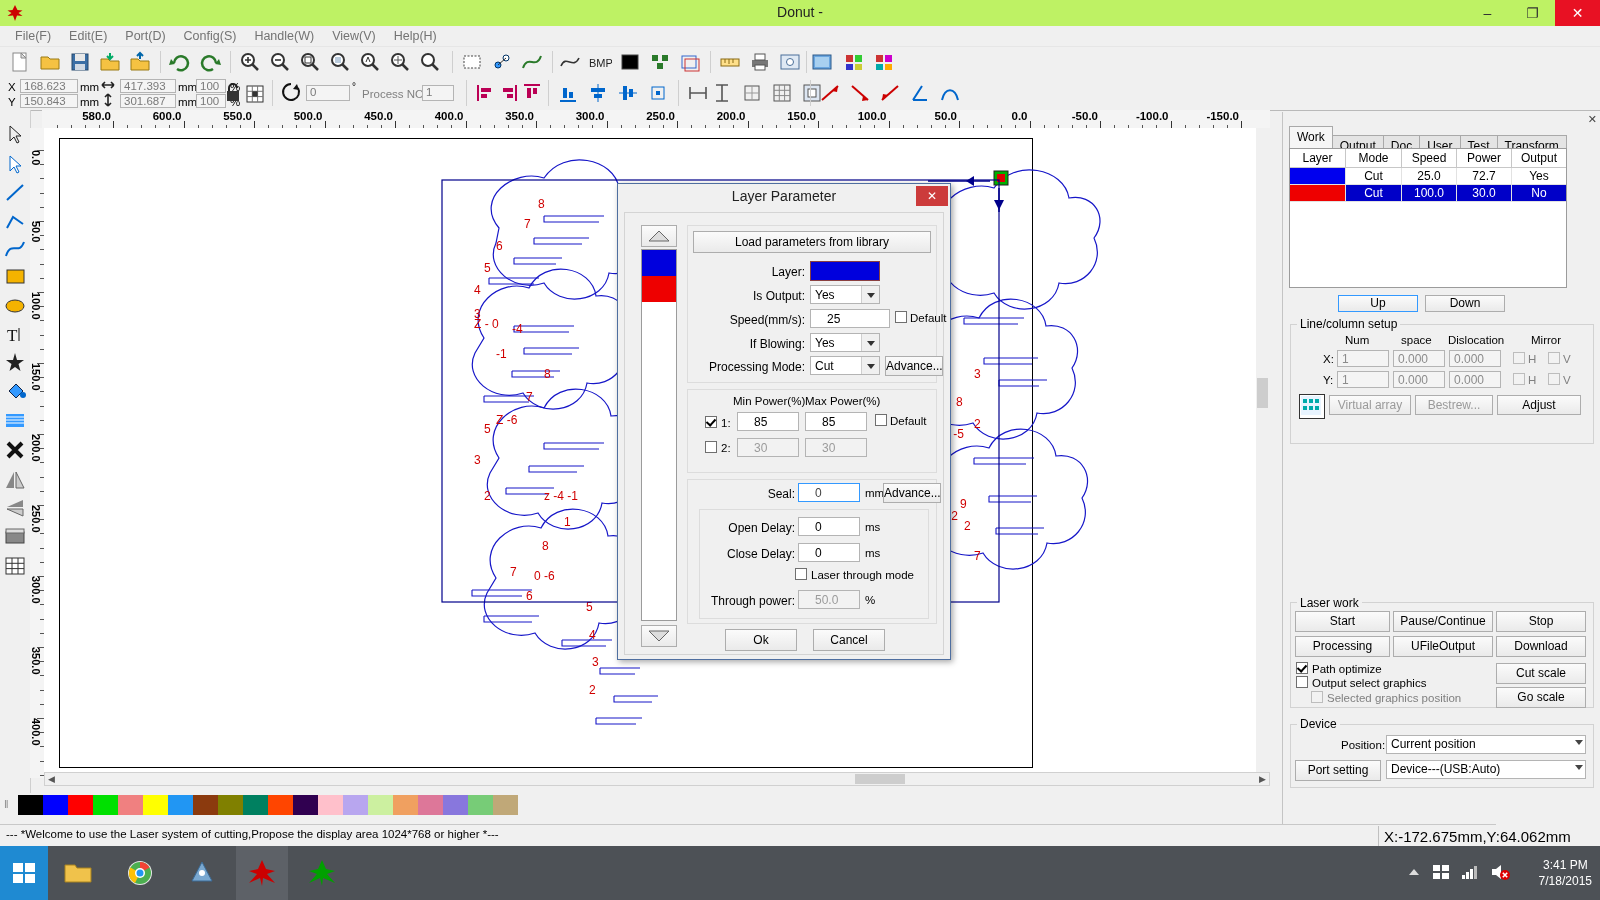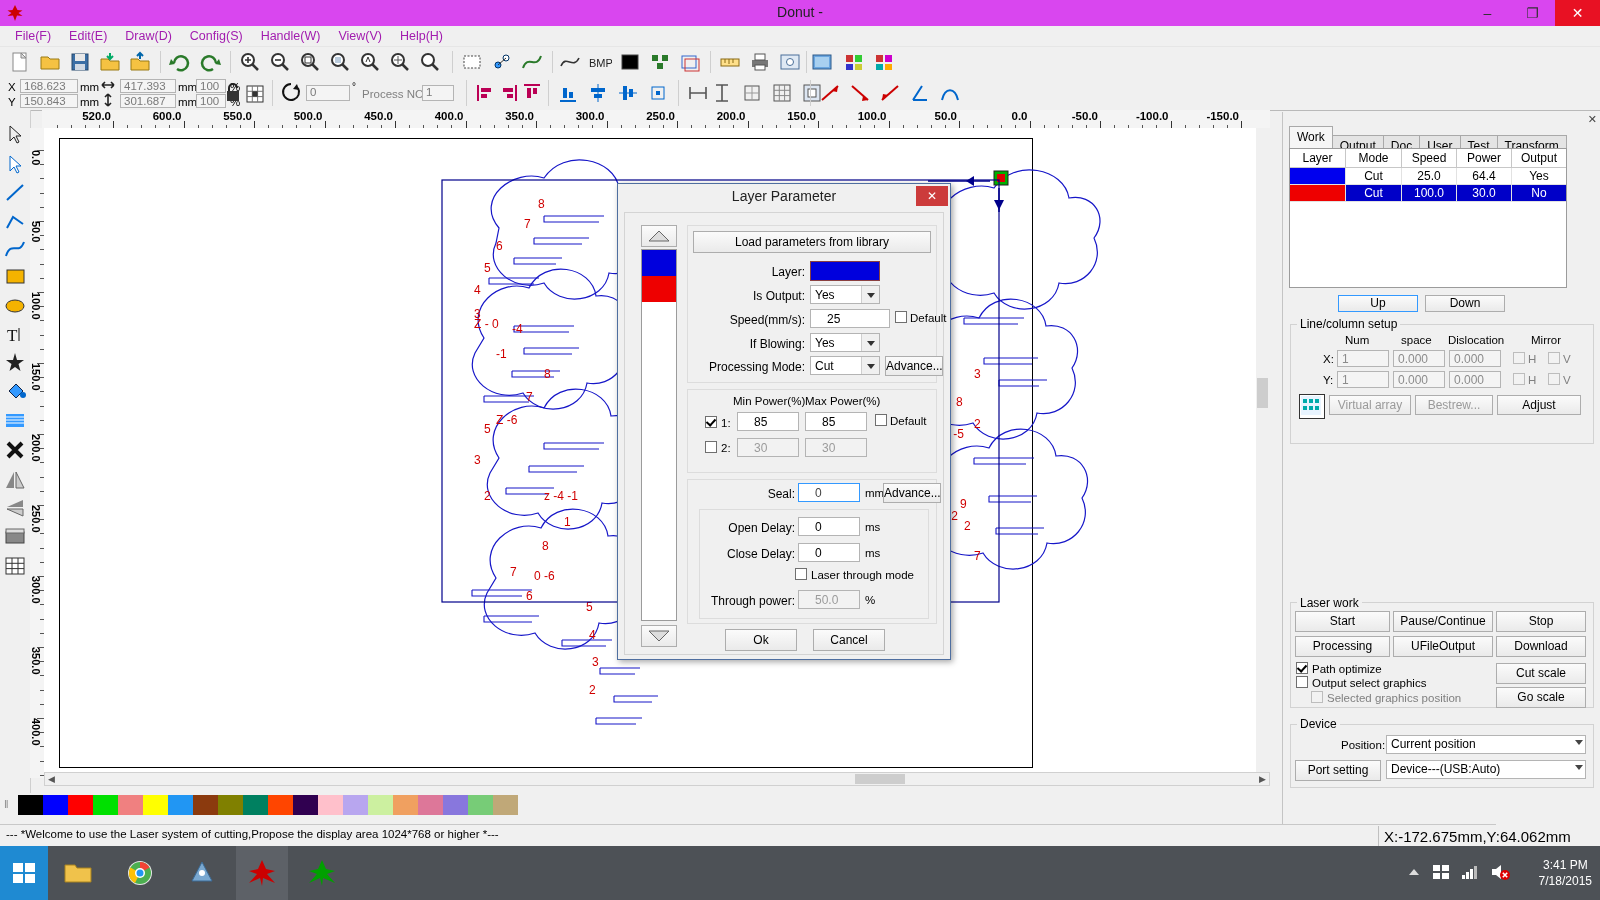--- a/index.html
+++ b/index.html
@@ -6,33 +6,33 @@
   body{
     width:1600px;height:900px;overflow:hidden;
     font-family:"Liberation Sans","DejaVu Sans",sans-serif;
     font-size:12px;color:#000;background:#f0f0f0;
     -webkit-font-smoothing:none;
   }
   .app{position:relative;width:1600px;height:900px;}
 
   
   .titlebar{position:absolute;left:0;top:0;width:1600px;height:26px;
-    background:#d946ef;border-bottom:1px solid #dcdcdc;}
+    background:#bef264;border-bottom:1px solid #dcdcdc;}
   .titlebar .tl-icon{position:absolute;left:6px;top:4px;width:18px;height:18px;}
   .titlebar .tl-text{position:absolute;left:0;top:4px;width:1600px;text-align:center;
     font-size:14px;color:#222;}
   .winbtns{position:absolute;right:0;top:0;height:26px;display:flex;}
   .winbtn{width:45px;height:26px;display:flex;align-items:center;justify-content:center;
     font-size:14px;color:#333;}
   .winbtn.close{background:#e81123;color:#fff;}
 
   
   .menubar{position:absolute;left:0;top:26px;width:1600px;height:20px;background:#f0f0f0;
     display:flex;align-items:center;padding-left:6px;box-sizing:border-box;}
-  .menuitem{padding:2px 9px;font-size:12.5px;color:#a21caf;}
+  .menuitem{padding:2px 9px;font-size:12.5px;color:#737373;}
 
   
   .toolbar1{position:absolute;left:0;top:46px;width:1600px;height:30px;background:#f0f0f0;
     border-top:1px solid #e6e6e6;border-bottom:1px solid #d4d4d4;}
   .toolbar2{position:absolute;left:0;top:76px;width:1600px;height:34px;background:#f0f0f0;
     border-bottom:1px solid #b9b9b9;}
   .tbtn{position:absolute;top:3px;width:24px;height:24px;box-sizing:border-box;}
   .tbtn svg{display:block;}
   .tsep{position:absolute;top:4px;width:1px;height:22px;background:#cfcfcf;}
 
@@ -172,21 +172,21 @@
     <div class="winbtns">
       <div class="winbtn">–</div>
       <div class="winbtn">❐</div>
       <div class="winbtn close">✕</div>
     </div>
   </div>
 
   <div class="menubar">
     <div class="menuitem">File(F)</div>
     <div class="menuitem">Edit(E)</div>
-    <div class="menuitem">Draw(D)</div>
+    <div class="menuitem">Port(D)</div>
     <div class="menuitem">Config(S)</div>
     <div class="menuitem">Handle(W)</div>
     <div class="menuitem">View(V)</div>
     <div class="menuitem">Help(H)</div>
   </div>
 
   <div class="toolbar1">
     <div class="tbtn" style="left:8px">
       <svg width="24" height="24">
           <rect x="5" y="3" width="13" height="18" fill="#fff" stroke="#888"></rect>
@@ -600,21 +600,21 @@
         </svg></div>
     <div class="ltool" style="top:444px">
       <svg width="25" height="25">
           <rect x="3" y="4" width="18" height="16" fill="#fff" stroke="#333"></rect>
           <path d="M3 9.3 h18 M3 14.6 h18 M9 4 v16 M15 4 v16" stroke="#333"></path>
         </svg></div>
   </div>
 
   <div class="ruler-h">
     <div id="rh">
-        <span class="rh-lab" style="left:71px">520.0</span>
+        <span class="rh-lab" style="left:71px">580.0</span>
         <span class="rh-tickM" style="left:71px"></span>
         <span class="rh-tick" style="left:56.9px;height:3px"></span>
         <span class="rh-tick" style="left:42.8px;height:3px"></span>
         <span class="rh-tick" style="left:28.700000000000003px;height:3px"></span>
         <span class="rh-tick" style="left:14.600000000000001px;height:3px"></span>
         <span class="rh-lab" style="left:141.5px">600.0</span>
         <span class="rh-tickM" style="left:141.5px"></span>
         <span class="rh-tick" style="left:127.4px;height:3px"></span>
         <span class="rh-tick" style="left:113.3px;height:3px"></span>
         <span class="rh-tick" style="left:99.2px;height:3px"></span>
@@ -924,21 +924,21 @@
         <div style="width:56px">Layer</div>
         <div style="width:56px">Mode</div>
         <div style="width:55px">Speed</div>
         <div style="width:55px">Power</div>
         <div style="width:54px;border-right:none">Output</div>
       </div>
       <div class="lt-row">
         <div style="width:56px;background:#0000ee"></div>
         <div style="width:56px">Cut</div>
         <div style="width:55px">25.0</div>
-        <div style="width:55px">64.4</div>
+        <div style="width:55px">72.7</div>
         <div style="width:54px;border-right:none">Yes</div>
       </div>
       <div class="lt-row sel">
         <div style="width:56px;background:#ee0000"></div>
         <div style="width:56px">Cut</div>
         <div style="width:55px">100.0</div>
         <div style="width:55px">30.0</div>
         <div style="width:54px;border-right:none">No</div>
       </div>
     </div>

